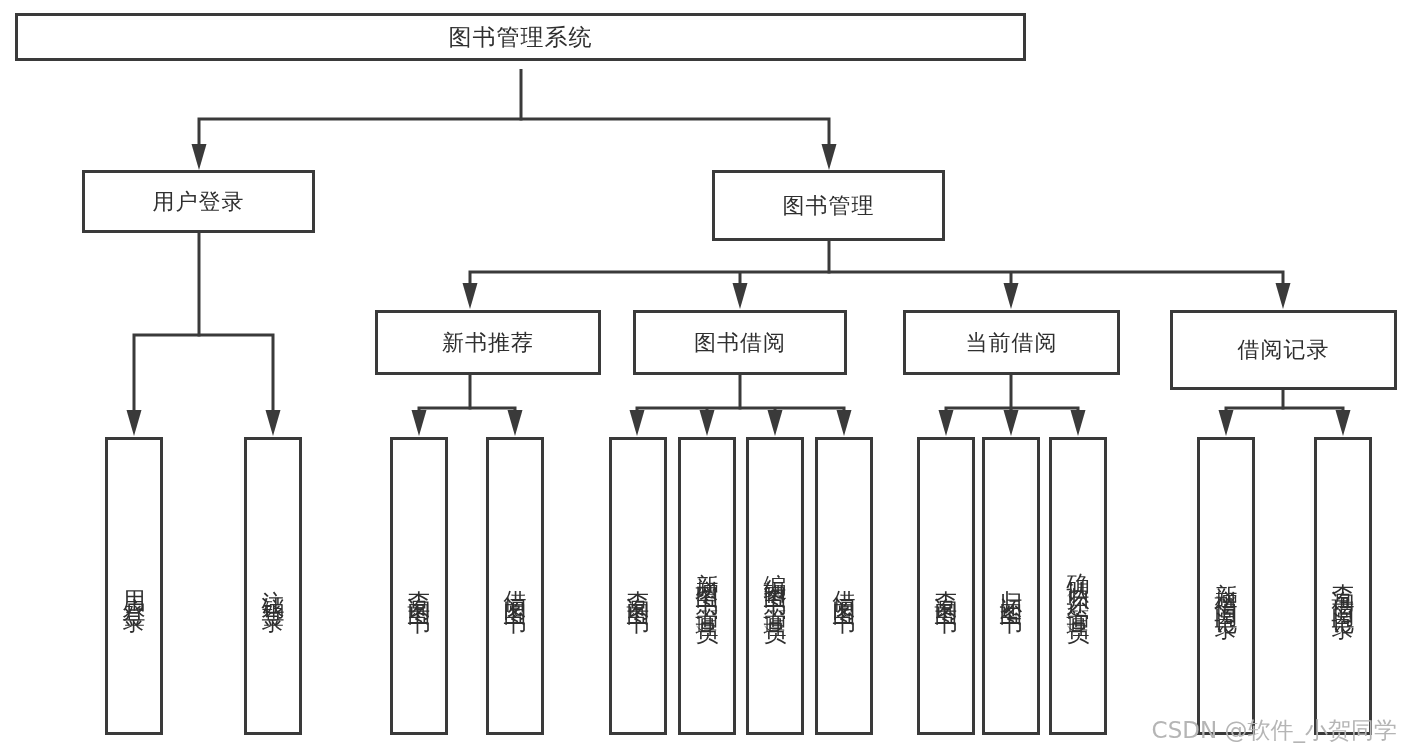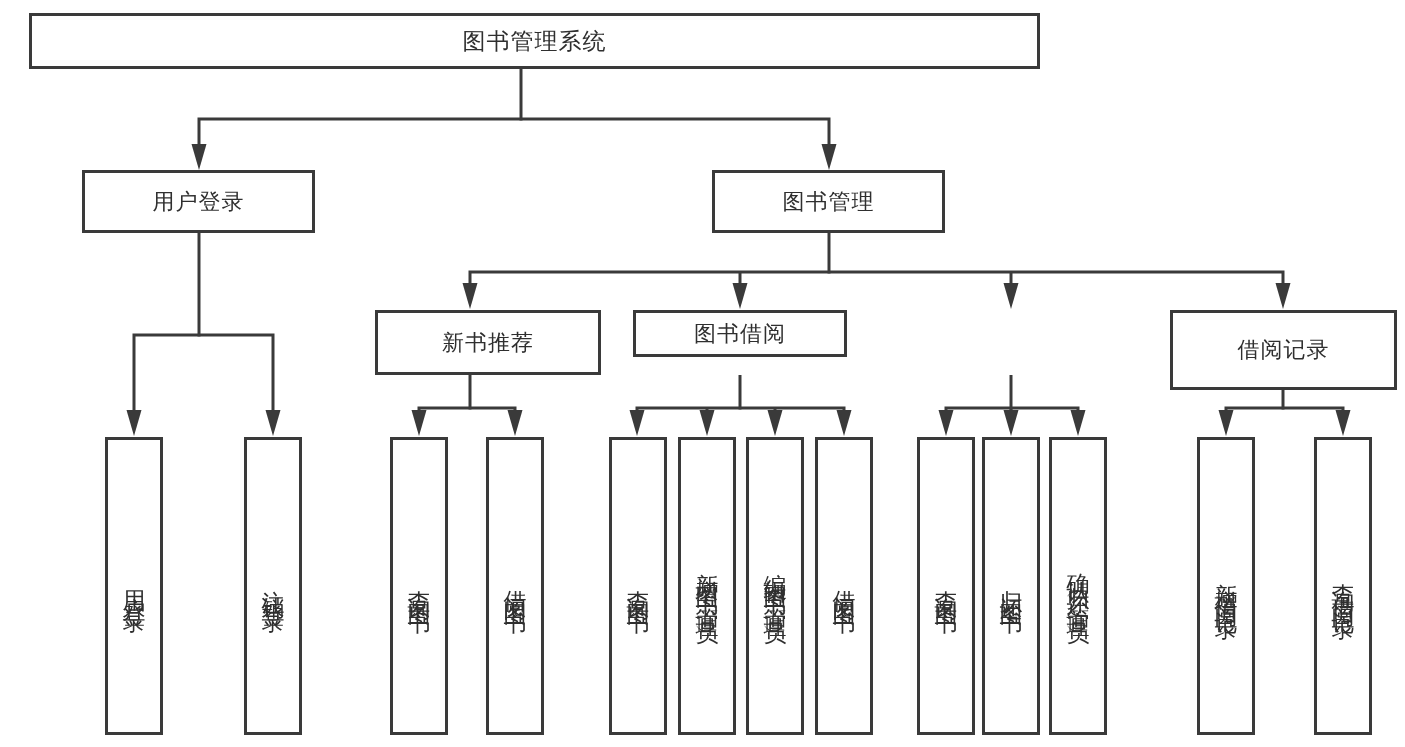--- a/index.html
+++ b/index.html
@@ -32,25 +32,25 @@
   .root-node { font-size: 23px; }
   .v-node { font-size: 23px; }
   .v-node .vtext {
     writing-mode: vertical-rl;
     text-orientation: mixed;
     letter-spacing: 7px;
     line-height: 1;
     white-space: nowrap;
   }
   
-  #n-root      { left: 29px;   top: 13px;  width: 1011px; height: 56px; }
+  #n-root      { left: 15px;   top: 13px;  width: 1011px; height: 48px; }
   #n-login     { left: 82px;   top: 170px; width: 233px;  height: 63px; }
-  #n-mgmt      { left: 712px;  top: 170px; width: 233px;  height: 63px; }
+  #n-mgmt      { left: 712px;  top: 170px; width: 233px;  height: 71px; }
   #n-newrec    { left: 362px;  top: 310px; width: 226px;  height: 65px; margin-left: 13px; }
-  #n-borrow    { left: 633px;  top: 310px; width: 214px;  height: 47px; }
+  #n-borrow    { left: 633px;  top: 310px; width: 214px;  height: 65px; }
   #n-current   { left: 903px;  top: 310px; width: 217px;  height: 65px; }
   #n-records   { left: 1170px; top: 310px; width: 227px;  height: 80px; }
   .leaf { top: 437px; width: 58px; height: 298px; }
   #l1  { left: 105px; }
   #l2  { left: 244px; }
   #l3  { left: 390px; }
   #l4  { left: 486px; }
   #l5  { left: 609px; }
   #l6  { left: 678px; }
   #l7  { left: 746px; }
@@ -147,20 +147,23 @@
   <div id="n-mgmt" class="node h-node">
     <span>图书管理</span>
   </div>
 
   <div id="n-newrec" class="node h-node">
     <span>新书推荐</span>
   </div>
   <div id="n-borrow" class="node h-node">
     <span>图书借阅</span>
   </div>
+  <div id="n-current" class="node h-node">
+    <span>当前借阅</span>
+  </div>
   <div id="n-records" class="node h-node">
     <span>借阅记录</span>
   </div>
 
   <div id="l1" class="node v-node leaf">
     <span class="vtext">用户登录</span>
   </div>
   <div id="l2" class="node v-node leaf">
     <span class="vtext">注销登录</span>
   </div>
@@ -195,13 +198,14 @@
     <span class="vtext">确认归还（管理员）</span>
   </div>
 
   <div id="l12" class="node v-node leaf">
     <span class="vtext">新增借阅记录</span>
   </div>
   <div id="l13" class="node v-node leaf">
     <span class="vtext">查询借阅记录</span>
   </div>
 
+  <div id="watermark">CSDN @软件_小贺同学</div>
 </div>
 
 </body></html>

